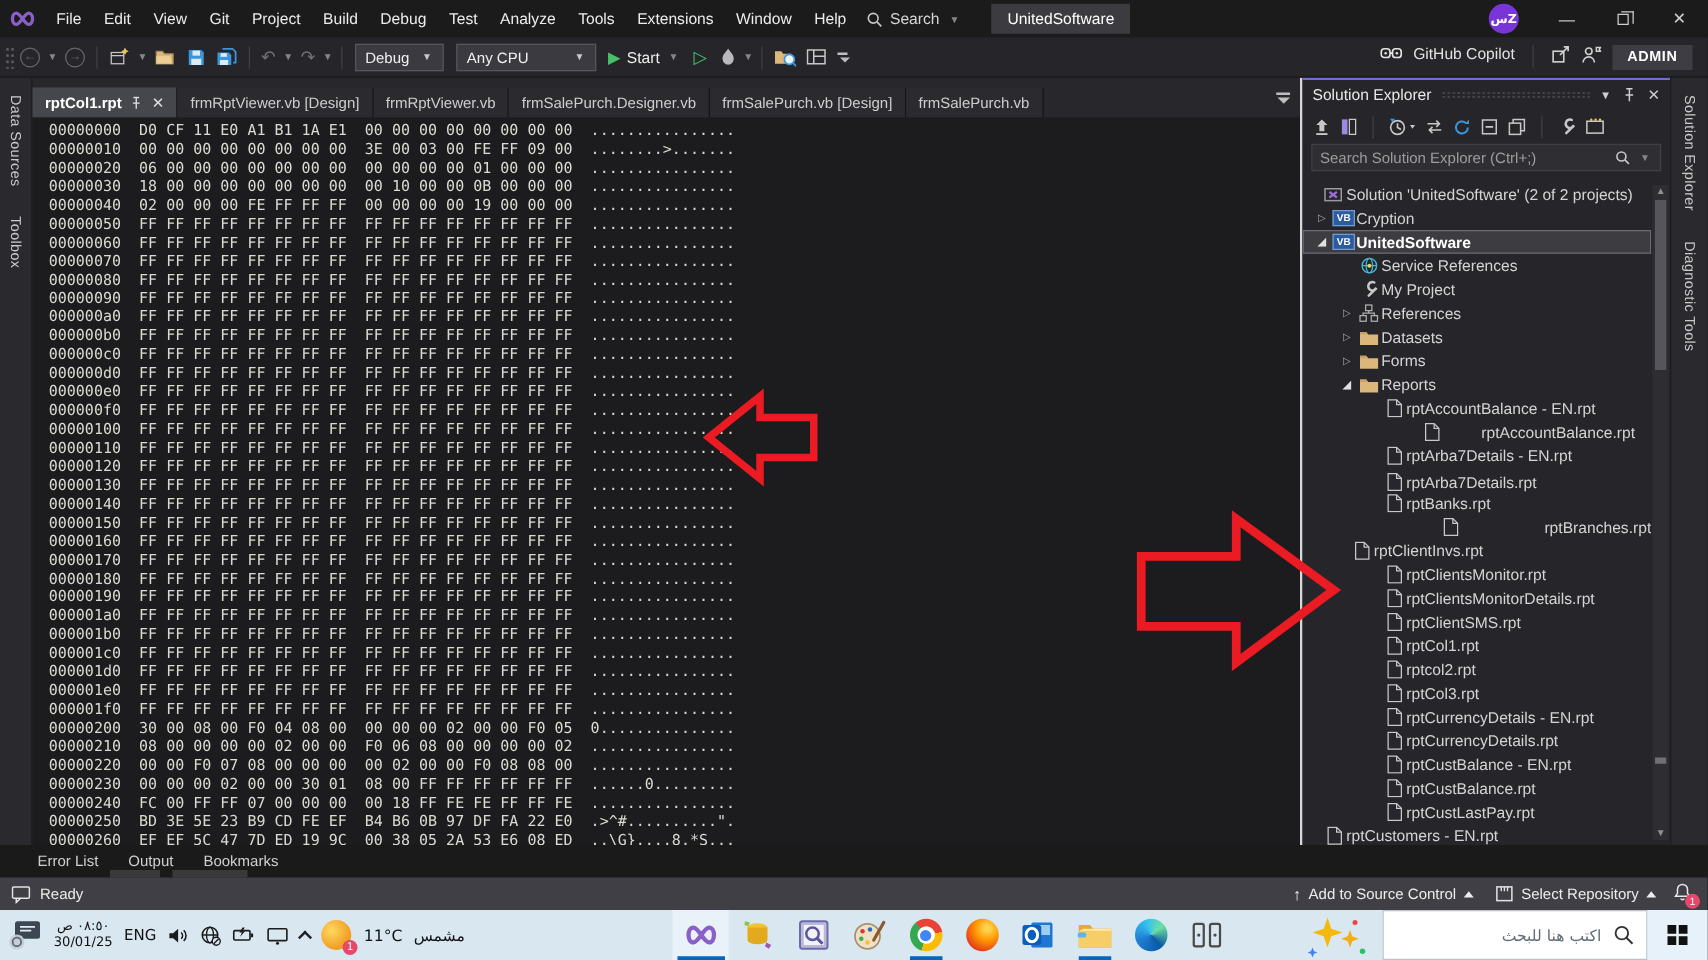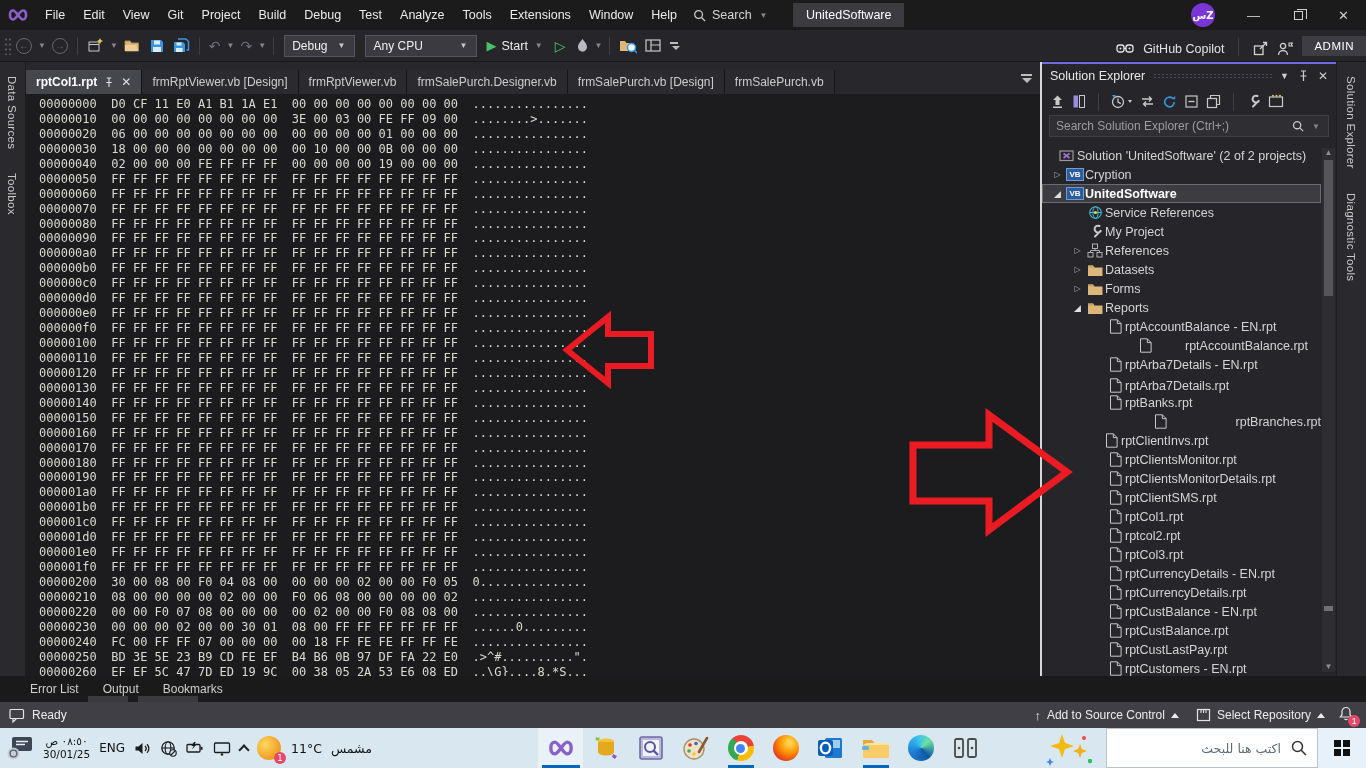--- a/index.html
+++ b/index.html
@@ -24,23 +24,23 @@
   .tgrip{width:8px;height:18px;margin-left:4px;background:radial-gradient(circle,#5a5a5f 1px,transparent 1.2px);background-size:4px 5px}
   .tbtn{display:flex;align-items:center;justify-content:center;height:24px;padding:0 3px;margin:0 1px}
   .circ{width:16px;height:16px;border:1.2px solid #66666c;border-radius:50%;color:#66666c;font-size:10px;display:flex;align-items:center;justify-content:center}
   .caret{color:#85858c;font-size:8px;padding:0 2px}
   .tsep{width:1px;height:18px;background:#3e3e44;margin:0 5px}
   .combo{height:22px;background:#3a3a40;border:1px solid #55555e;color:#f0f0f0;font-size:12px;display:flex;align-items:center;padding:0 7px;gap:8px;margin:0 5px}
   .combo .caret{color:#c8c8c8}
   .startbtn{display:flex;align-items:center;gap:5px;color:#ececec;font-size:12.5px;margin:0 4px}
   .play-solid{color:#48c06a;font-size:13px}
   .play-outline{color:#48c06a;font-size:14px;margin:0 6px}
-  .tb-right{margin-left:auto;display:flex;align-items:flex-end;gap:9px}
+  .tb-right{margin-left:auto;display:flex;align-items:flex-start;margin-right:12px;gap:9px}
   .copilot-label{color:#e2e2e2;font-size:12.5px}
-  .adminbtn{background:#3d3d43;color:#fff;font-size:11.5px;font-weight:normal;padding:4px 12px;letter-spacing:.5px}
+  .adminbtn{background:#3d3d43;color:#fff;font-size:11.5px;font-weight:bold;padding:4px 12px;letter-spacing:.5px}
   
   .main{position:absolute;left:0;top:62px;width:1366px;height:614px;background:#28282c}
   .leftstrip{position:absolute;left:0;top:62px;width:26px;height:614px;background:#2a2a2e;border-right:1px solid #1d1d1f}
   .vtab{writing-mode:vertical-rl;color:#c9c9c9;font-size:11.5px;padding:10px 0;margin:4px auto;display:block;text-align:left;letter-spacing:.3px}
   .leftstrip .vtab{margin-left:6px}
   .rightstrip{position:absolute;left:1336px;top:62px;width:30px;height:614px;background:#2a2a2e;border-left:1px solid #1d1d1f}
   .rightstrip .vtab{margin-left:8px}
   
   .editorcol{position:absolute;left:26px;top:62px;width:1014px;height:614px}
   .tabstrip{position:absolute;left:0;top:0;width:100%;height:32px;display:flex;align-items:flex-end}
@@ -531,21 +531,21 @@
       <div class="trow" style="padding-left: 28px; justify-content: space-between;">
         <span class="exp exp-c"></span>
         <span class="ticon">
           <svg width="13" height="15" viewBox="0 0 13 15">
             <path d="M1.5 0.8 h6.8 l3.8 3.8 v9.6 H1.5z" fill="#26262c" stroke="#c8c8c8"></path>
             <path d="M8.3 0.8 v3.8 h3.8" fill="none" stroke="#c8c8c8"></path>
           </svg>
         </span>
         <span class="tlabel">rptBranches.rpt</span>
       </div>
-      <div class="trow" style="padding-left: 44px;">
+      <div class="trow" style="padding-left: 22px;">
         <span class="exp exp-c"></span>
         <span class="ticon">
           <svg width="13" height="15" viewBox="0 0 13 15">
             <path d="M1.5 0.8 h6.8 l3.8 3.8 v9.6 H1.5z" fill="#26262c" stroke="#c8c8c8"></path>
             <path d="M8.3 0.8 v3.8 h3.8" fill="none" stroke="#c8c8c8"></path>
           </svg>
         </span>
         <span class="tlabel">rptClientInvs.rpt</span>
       </div>
       <div class="trow" style="padding-left: 48px;">
@@ -651,21 +651,21 @@
       <div class="trow" style="padding-left: 48px;">
         <span class="exp exp-c"></span>
         <span class="ticon">
           <svg width="13" height="15" viewBox="0 0 13 15">
             <path d="M1.5 0.8 h6.8 l3.8 3.8 v9.6 H1.5z" fill="#26262c" stroke="#c8c8c8"></path>
             <path d="M8.3 0.8 v3.8 h3.8" fill="none" stroke="#c8c8c8"></path>
           </svg>
         </span>
         <span class="tlabel">rptCustLastPay.rpt</span>
       </div>
-      <div class="trow" style="padding-left: 48px;">
+      <div class="trow" style="">
         <span class="exp exp-c"></span>
         <span class="ticon">
           <svg width="13" height="15" viewBox="0 0 13 15">
             <path d="M1.5 0.8 h6.8 l3.8 3.8 v9.6 H1.5z" fill="#26262c" stroke="#c8c8c8"></path>
             <path d="M8.3 0.8 v3.8 h3.8" fill="none" stroke="#c8c8c8"></path>
           </svg>
         </span>
         <span class="tlabel">rptCustomers - EN.rpt</span>
       </div>
     </div>

